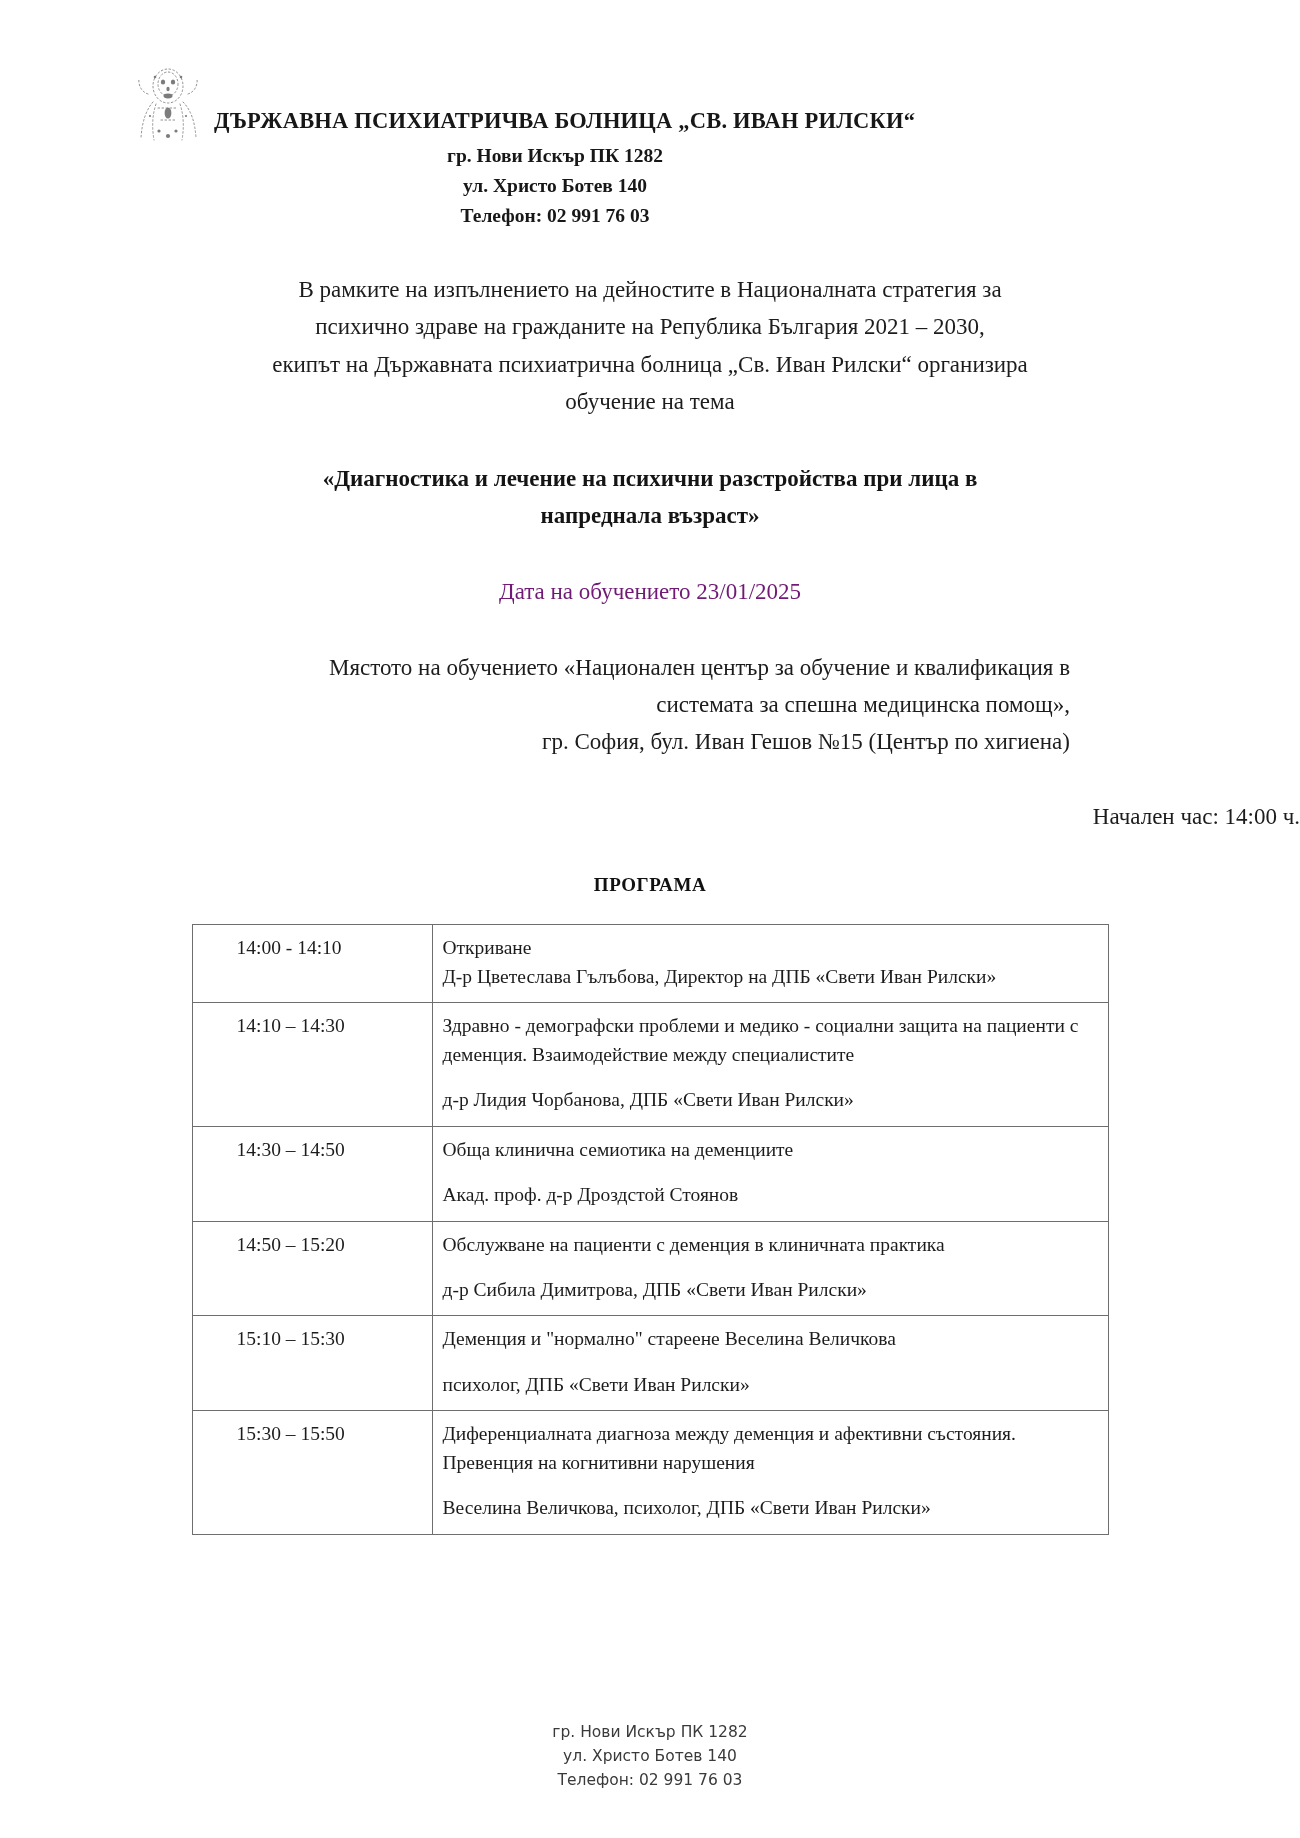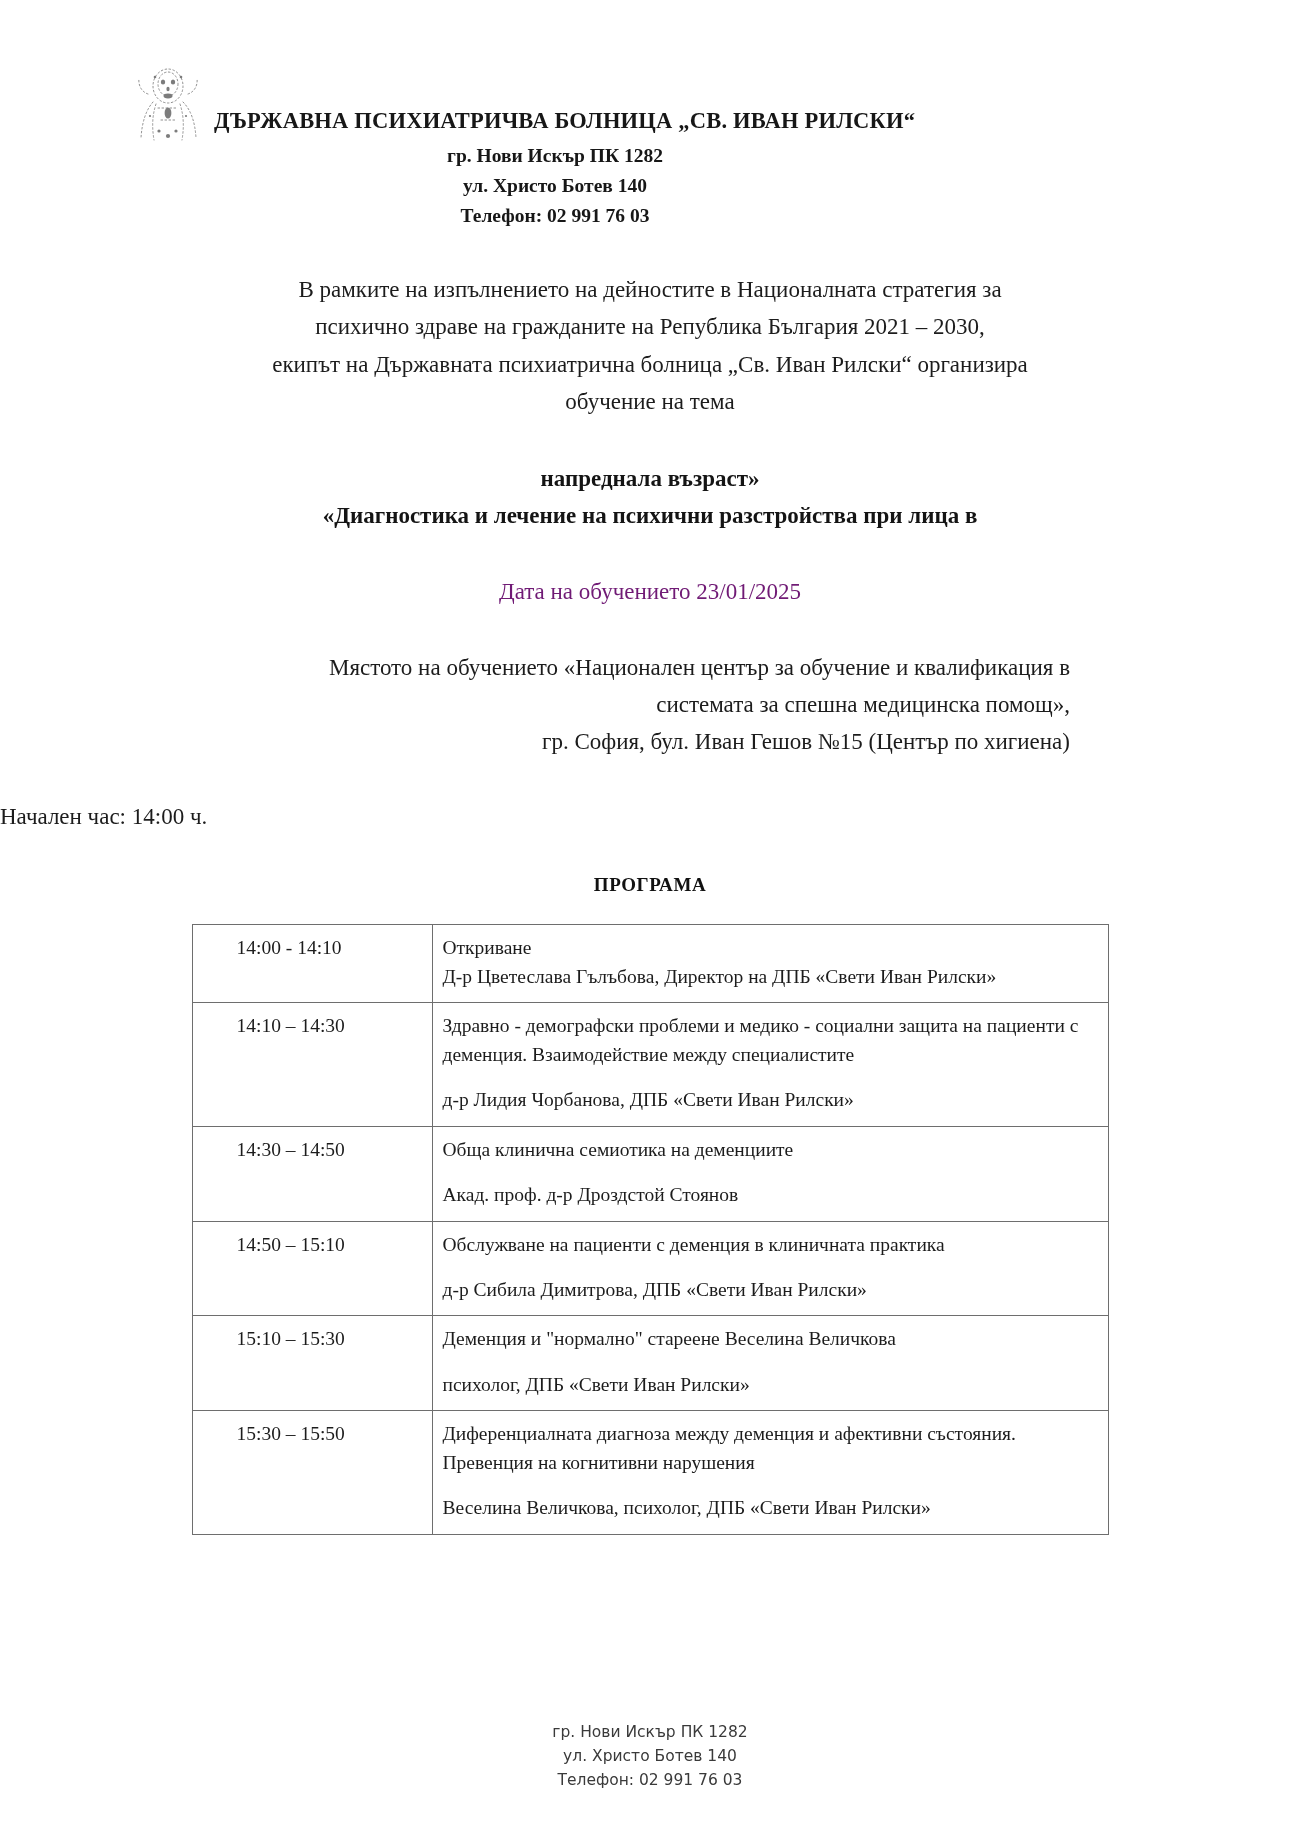--- a/index.html
+++ b/index.html
@@ -98,21 +98,21 @@
     width: 840px;
     text-align: right;
     font-size: 23px;
     line-height: 1.62;
     color: #1c1c1c;
   }
   .venue .ln { display: block; }
 
   .start-time {
     margin: 44px auto 12px auto;
-    text-align: left;
+    text-align: right;
     font-size: 23px;
     color: #1c1c1c;
   }
 
   .program-heading {
     margin: 44px auto 0 auto;
     text-align: center;
     font-size: 19px;
     font-weight: bold;
     letter-spacing: 0.6px;
@@ -205,22 +205,22 @@
   </div>
 
   <div class="intro">
     <span class="ln">В рамките на изпълнението на дейностите в Националната стратегия за</span>
     <span class="ln">психично здраве на гражданите на Република България 2021 – 2030,</span>
     <span class="ln">екипът на Държавната психиатрична болница „Св. Иван Рилски“ организира</span>
     <span class="ln">обучение на тема</span>
   </div>
 
   <div class="training-title">
+    <span class="ln">«Диагностика и лечение на психични разстройства при лица в</span>
     <span class="ln">напреднала възраст»</span>
-    <span class="ln">«Диагностика и лечение на психични разстройства при лица в</span>
   </div>
 
   <div class="date-line">Дата на обучението 23/01/2025</div>
 
   <div class="venue">
     <span class="ln">Мястото на обучението «Национален център за обучение и квалификация в</span>
     <span class="ln">системата за спешна медицинска помощ»,</span>
     <span class="ln">гр. София, бул. Иван Гешов №15 (Център по хигиена)</span>
   </div>
 
@@ -249,21 +249,21 @@
 
       <tr>
         <td class="time-cell">14:30 – 14:50</td>
         <td class="desc-cell">
           <span class="topic">Обща клинична семиотика на деменциите</span>
           <span class="speaker gap">Акад. проф. д-р Дроздстой Стоянов</span>
         </td>
       </tr>
 
       <tr>
-        <td class="time-cell">14:50 – 15:10</td>
+        <td class="time-cell">14:50 – 15:20</td>
         <td class="desc-cell">
           <span class="topic">Обслужване на пациенти с деменция в клиничната практика</span>
           <span class="speaker gap">д-р Сибила Димитрова, ДПБ «Свети Иван Рилски»</span>
         </td>
       </tr>
 
       <tr>
         <td class="time-cell">15:10 – 15:30</td>
         <td class="desc-cell">
           <span class="topic">Деменция и "нормално" стареене Веселина Величкова</span>

